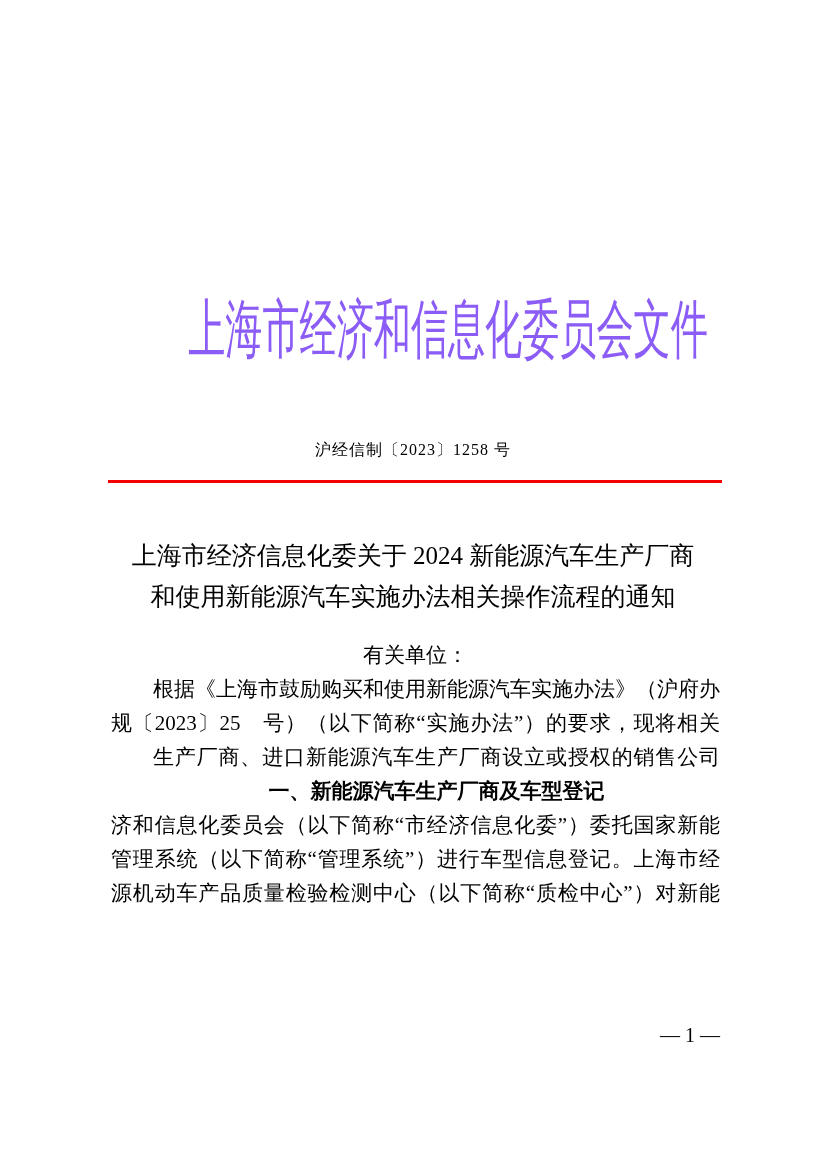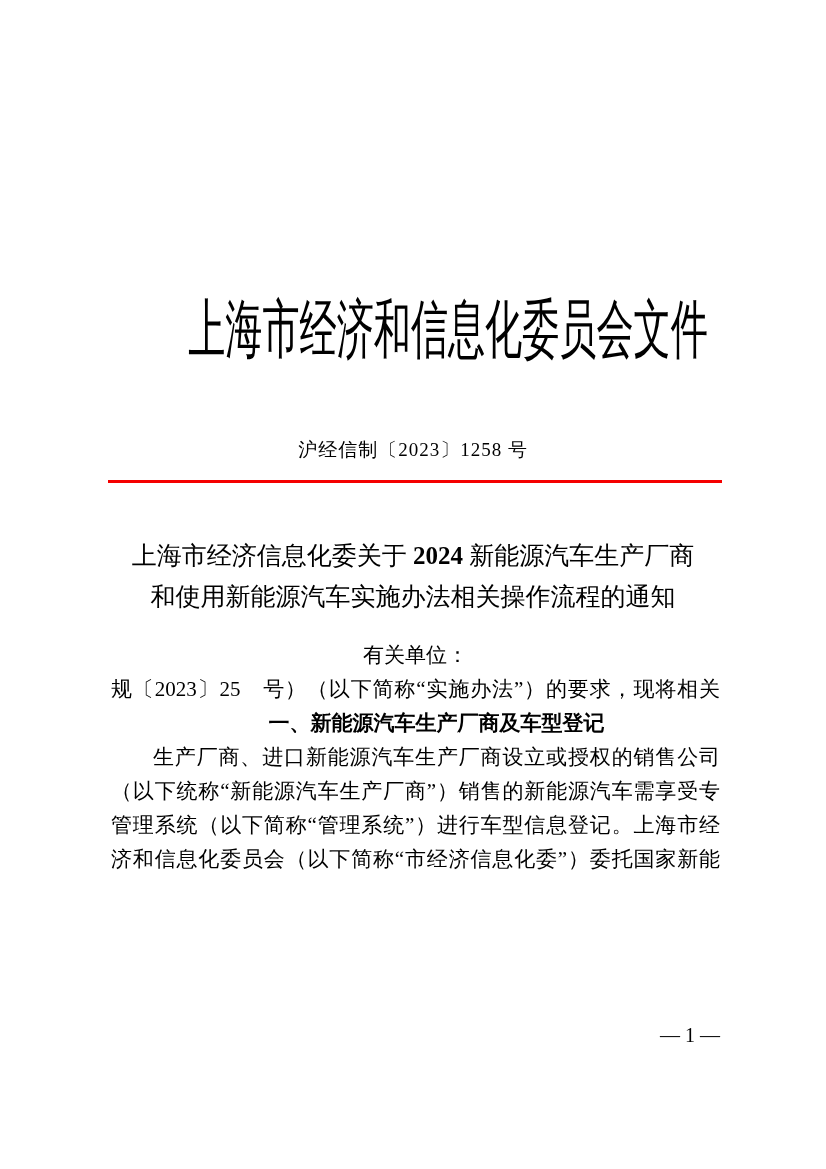--- a/index.html
+++ b/index.html
@@ -13,40 +13,40 @@
     color: #000000;
   }
 
   
   .agency-header {
     position: absolute;
     top: 292px;
     left: 0;
     width: 100%;
     text-align: center;
-    color: #000000;
+    color: #8b5cf6;
     font-size: 64px;
     line-height: 76px;
     white-space: nowrap;
   }
   .agency-header .squeeze {
     display: inline-block;
     transform: scaleX(0.58);
     transform-origin: center;
     font-weight: 500;
   }
 
   
   .doc-number {
     position: absolute;
     top: 436px;
     left: 0;
     width: 100%;
     text-align: center;
-    font-size: 19px;
+    font-size: 16px;
     line-height: 28px;
     letter-spacing: 1px;
     white-space: nowrap;
   }
 
   
   .red-rule {
     position: absolute;
     top: 480px;
     left: 108px;
@@ -59,21 +59,21 @@
   .notice-title {
     position: absolute;
     top: 535px;
     left: 105px;
     width: 616px;
     text-align: center;
     font-size: 25px;
     line-height: 41px;
     white-space: nowrap;
   }
-  .notice-title .year-bold { font-weight: bold; }
+  .notice-title .year-bold { font-weight: normal; }
 
   
   .body-text {
     position: absolute;
     top: 638px;
     left: 111px;
     width: 609px;
     font-size: 21px;
   }
   .bline {
@@ -121,23 +121,24 @@
 
   <div class="notice-title">
     <div>
       <span>上海市经济信息化委关于 </span><span class="year-bold">2024</span><span> 新能源汽车生产厂商</span>
     </div>
     <div>和使用新能源汽车实施办法相关操作流程的通知</div>
   </div>
 
   <div class="body-text">
     <div class="bline">有关单位：</div>
+    <div class="bline indent fill">根据《上海市鼓励购买和使用新能源汽车实施办法》（沪府办</div>
     <div class="bline fill">规〔2023〕25　号）（以下简称“实施办法”）的要求，现将相关</div>
+    <div class="bline indent fill">生产厂商、进口新能源汽车生产厂商设立或授权的销售公司</div>
     <div class="bline indent heading">一、新能源汽车生产厂商及车型登记</div>
-    <div class="bline indent fill">生产厂商、进口新能源汽车生产厂商设立或授权的销售公司</div>
-    <div class="bline fill">（以下统称“新能源汽车生产厂商”）销售的新能源汽车需享受专</div>
+    <div class="bline fill">济和信息化委员会（以下简称“市经济信息化委”）委托国家新能</div>
     <div class="bline fill">管理系统（以下简称“管理系统”）进行车型信息登记。上海市经</div>
-    <div class="bline fill">济和信息化委员会（以下简称“市经济信息化委”）委托国家新能</div>
+    <div class="bline fill">源机动车产品质量检验检测中心（以下简称“质检中心”）对新能</div>
   </div>
 
   <div class="page-footer">— 1 —</div>
 
 </div>
 
 </body></html>

